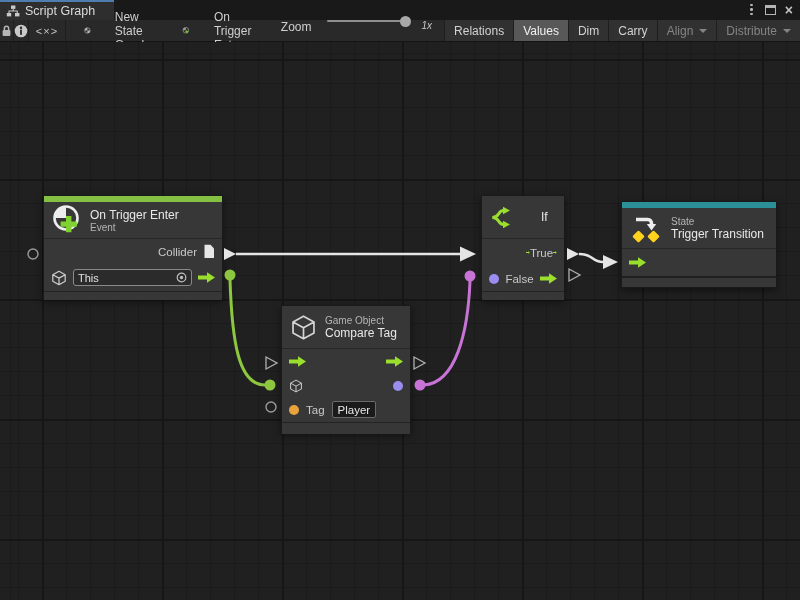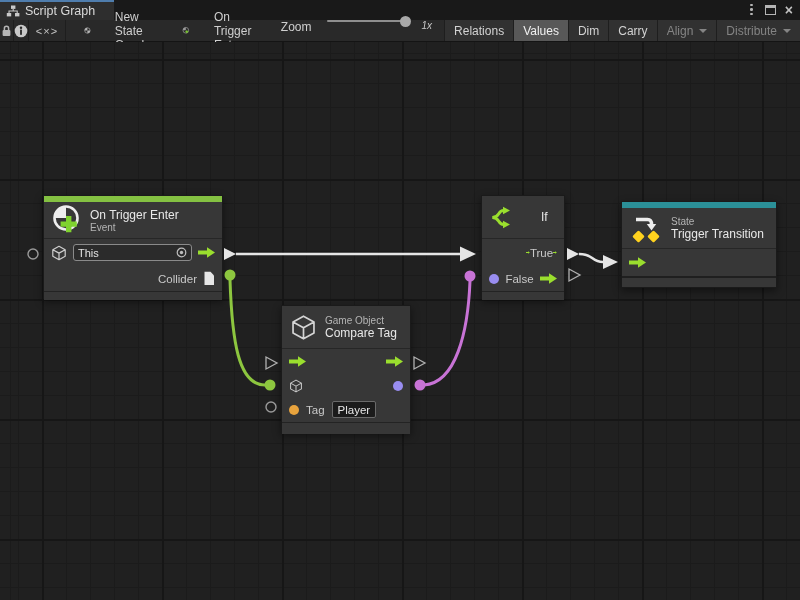--- a/index.html
+++ b/index.html
@@ -158,39 +158,39 @@
           <circle cx="14" cy="14" r="11.5" stroke="#ededed" stroke-width="2.6" fill="none"></circle>
           <path d="M14 14 L14 2.5 A11.5 11.5 0 0 0 2.5 14 Z" fill="#ededed"></path>
           <path d="M16 16 h5.4 v5.4 h5.4 v5.4 h-5.4 v5.4 h-5.4 v-5.4 h-5.4 v-5.4 h5.4 Z" fill="#7fd22f" transform="translate(-2,-4)"></path>
         </svg>
         <div>
           <div class="ntitle">On Trigger Enter</div>
           <div class="nsub">Event</div>
         </div>
       </div>
       <div class="nbody">
+        <div class="nrow" style="height:25px; justify-content:flex-end; gap:6px;">
+          <span class="plabel">Collider</span>
+          <svg width="12" height="15" viewBox="0 0 12 15">
+            <path d="M1.5 0.8 H7.5 L11 4.5 V14 H1.5 Z" fill="#e6e6e6"></path>
+          </svg>
+        </div>
         <div class="nrow" style="height:27px; gap:6px;">
           <svg width="16" height="16" viewBox="0 0 16 16">
             <path d="M8 1.3 L14.2 4.7 V11.3 L8 14.7 L1.8 11.3 V4.7 Z M1.8 4.7 L8 8.1 L14.2 4.7 M8 8.1 V14.7" stroke="#cfcfcf" stroke-width="1.2" fill="none" stroke-linejoin="round"></path>
           </svg>
           <div class="valuefield" style="flex:1">
             <span>This</span>
             <svg width="11" height="11" viewBox="0 0 11 11">
               <circle cx="5.5" cy="5.5" r="4.3" stroke="#bdbdbd" stroke-width="1.2" fill="none"></circle>
               <circle cx="5.5" cy="5.5" r="1.7" fill="#bdbdbd"></circle>
             </svg>
           </div>
           <svg width="17" height="11" viewBox="0 0 17 11">
             <path d="M0 3.4 H9 V0.2 L17 5.5 L9 10.8 V7.6 H0 Z" fill="#9ade2e"></path>
-          </svg>
-        </div>
-        <div class="nrow" style="height:25px; justify-content:flex-end; gap:6px;">
-          <span class="plabel">Collider</span>
-          <svg width="12" height="15" viewBox="0 0 12 15">
-            <path d="M1.5 0.8 H7.5 L11 4.5 V14 H1.5 Z" fill="#e6e6e6"></path>
           </svg>
         </div>
       </div>
       <div class="nfooter" style="height:9px"></div>
     </div>
 
     <div class="node" style="left:281px; top:263px; width:130px; height:128px;">
       <div class="nheader" style="height:42px">
         <svg width="27" height="27" viewBox="0 0 16 16">
           <path d="M8 1.3 L14.2 4.7 V11.3 L8 14.7 L1.8 11.3 V4.7 Z M1.8 4.7 L8 8.1 L14.2 4.7 M8 8.1 V14.7" stroke="#d5d5d5" stroke-width="1" fill="none" stroke-linejoin="round"></path>

